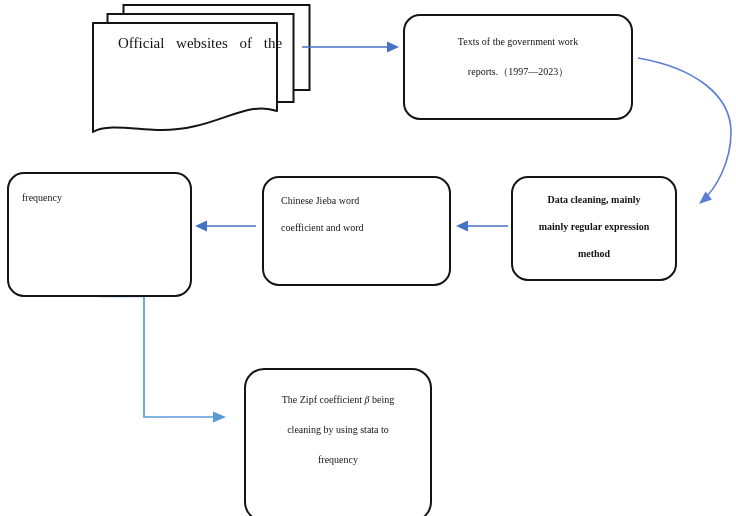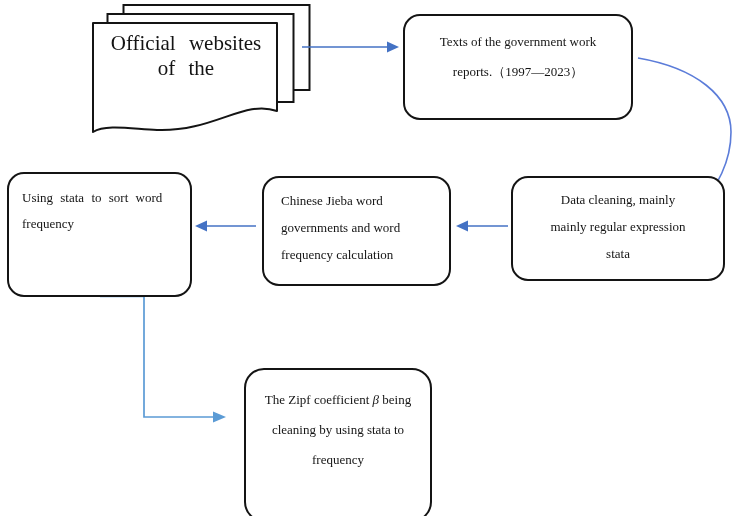--- a/index.html
+++ b/index.html
@@ -3,30 +3,30 @@
 <meta charset="utf-8">
 <style>
   html,body{margin:0;padding:0;background:#ffffff;}
   .canvas{
     position:relative;width:736px;height:516px;background:#ffffff;overflow:hidden;
     font-family:"Liberation Serif","DejaVu Serif",serif;color:#141414;
   }
   .layer{position:absolute;left:0;top:0;}
   .node{
     position:absolute;box-sizing:border-box;background:#ffffff;
-    border:2px solid #141414;font-size:13px;color:#141414;
+    border:2px solid #141414;font-size:10px;color:#141414;
   }
   .rounded{border-radius:17px;}
   .line{display:block;}
   .center{text-align:center;}
   .wide1{word-spacing:8px;}
   .wide2{word-spacing:4px;}
-  .doc-text{position:absolute;left:102px;top:31px;width:168px;font-size:21px;line-height:25px;text-align:center;}
+  .doc-text{position:absolute;left:118px;top:31px;width:168px;font-size:15px;line-height:25px;}
   .box-texts{left:403px;top:14px;width:230px;height:106px;padding-top:11px;line-height:30px;}
-  .box-clean{left:511px;top:176px;width:214px;height:105px;padding-top:8px;line-height:27px;}
+  .box-clean{left:511px;top:176px;width:166px;height:105px;padding-top:8px;line-height:27px;font-weight:bold;}
   .box-jieba{left:262px;top:176px;width:189px;height:110px;padding:9px 26px 0 17px;line-height:27px;}
   .box-sort{left:7px;top:172px;width:185px;height:125px;padding:11px 14px 0 13px;line-height:26px;}
   .box-zipf{left:228px;top:368px;width:188px;height:154px;padding-top:15px;line-height:30px;border-radius:20px;margin-left:16px;}
   .beta{font-style:italic;}
 </style>
 </head>
 <body>
 
 <div class="canvas">
 
@@ -69,31 +69,29 @@
   </div>
 
   <div class="node rounded center box-texts">
     <span class="line">Texts of the government work</span>
     <span class="line">reports.（1997—2023）</span>
   </div>
 
   <div class="node rounded center box-clean">
     <span class="line">Data cleaning, mainly</span>
     <span class="line">mainly regular expression</span>
-    <span class="line">stata</span>
+    <span class="line">method</span>
   </div>
 
   <div class="node rounded box-jieba">
     <span class="line">Chinese Jieba word</span>
-    <span class="line">governments and word</span>
-    <span class="line">frequency calculation</span>
+    <span class="line">coefficient and word</span>
   </div>
 
   <div class="node rounded box-sort">
-    <span class="line wide2">Using stata to sort word</span>
     <span class="line">frequency</span>
   </div>
 
   <div class="node center box-zipf">
     <span class="line"><span>The Zipf coefficient </span><span class="beta">β</span><span> being</span></span>
     <span class="line">cleaning by using stata to</span>
     <span class="line">frequency</span>
   </div>
 
 </div>

